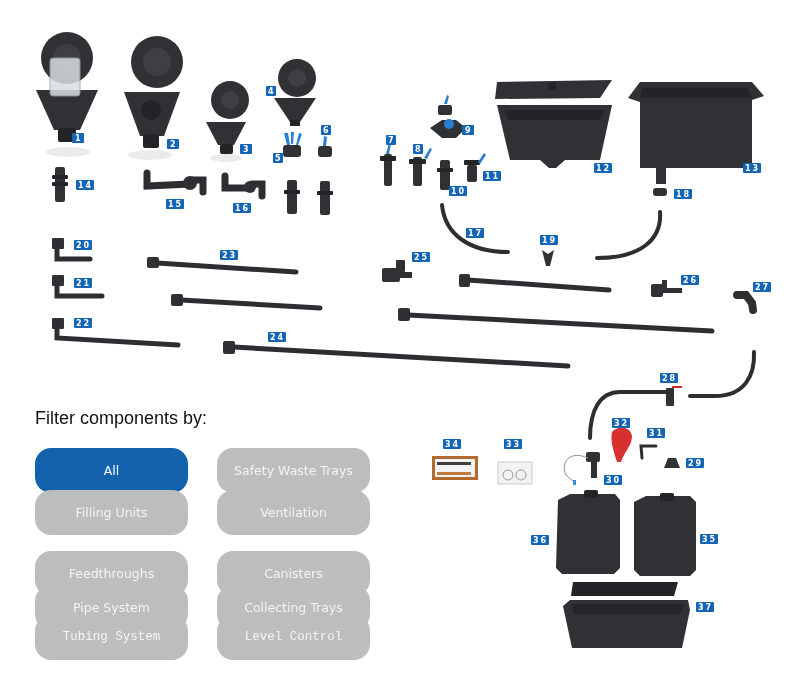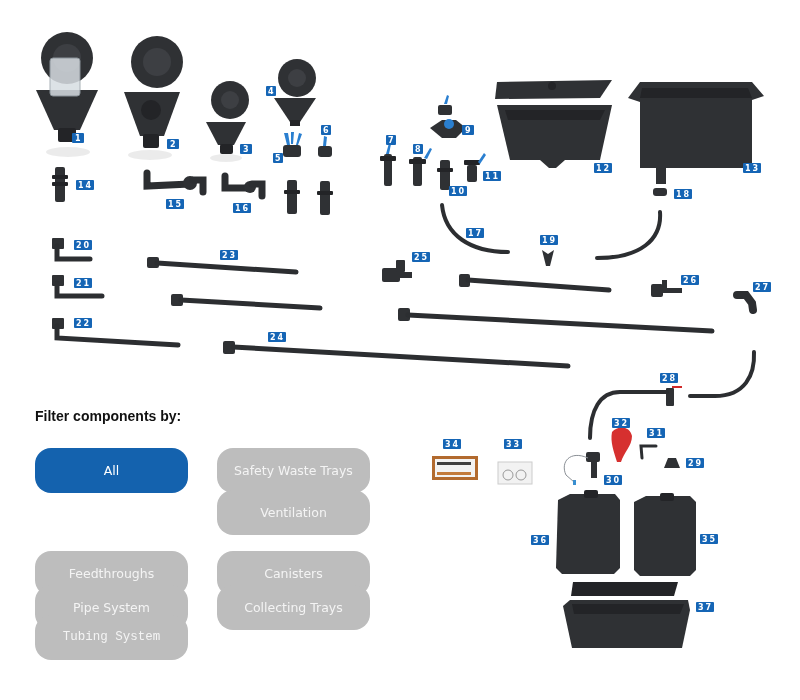--- a/index.html
+++ b/index.html
@@ -10,21 +10,21 @@
   .part-mid { fill: #3d3f43; }
   .tube { fill: none; stroke: #2c2e31; stroke-linecap: round; }
   .shadow { fill: #000; opacity: 0.08; }
   .badge rect { fill: #1565b5; }
   .badge text { fill: #ffffff; font-family: "DejaVu Sans", sans-serif; font-size: 8px; font-weight: bold; letter-spacing: 2px; }
   .accent-blue { fill: #2a7fd0; }
   .glass { fill: #d7dde2; opacity: 0.85; stroke: #9aa3aa; stroke-width: 1; }
 
   .filter-title {
     position: absolute; left: 35px; top: 408px;
-    font-family: "Liberation Sans", sans-serif; font-weight: bold; font-size: 14px; color: #111111;
+    font-family: "Liberation Sans", sans-serif; font-weight: normal; font-size: 18px; color: #111111;
   }
   .filter-grid { position: absolute; left: 35px; top: 448px; width: 336px; height: 198px; }
   .filter-btn {
     position: absolute; width: 153px; height: 45px; border-radius: 16px;
     background: #bdbdbd; color: #f4f4f4; border: none; padding: 0;
     font-family: "DejaVu Sans", sans-serif; font-size: 12.5px; text-align: center; line-height: 31px;
     cursor: pointer;
   }
   .filter-btn.active { background: #1462ae; color: #ffffff; }
   .col0 { left: 0; }
@@ -391,19 +391,21 @@
       <rect x="696" y="602" width="18" height="10" rx="1"></rect>
       <text x="698" y="610">37</text>
     </g>
 </svg>
 
 <div class="filter-title">Filter components by:</div>
 
 <div class="filter-grid">
   <button class="filter-btn col0 row0 active">All</button>
   <button class="filter-btn col1 row0">Safety Waste Trays</button>
+  <button class="filter-btn col0 row1">Filling Units</button>
   <button class="filter-btn col1 row1">Ventilation</button>
   <button class="filter-btn col0 row2">Feedthroughs</button>
   <button class="filter-btn col1 row2">Canisters</button>
   <button class="filter-btn col0 row3">Pipe System</button>
   <button class="filter-btn col1 row3">Collecting Trays</button>
   <button class="filter-btn col0 row4">Tubing System</button>
+  <button class="filter-btn col1 row4">Level Control</button>
 </div>
 
 </body></html>

